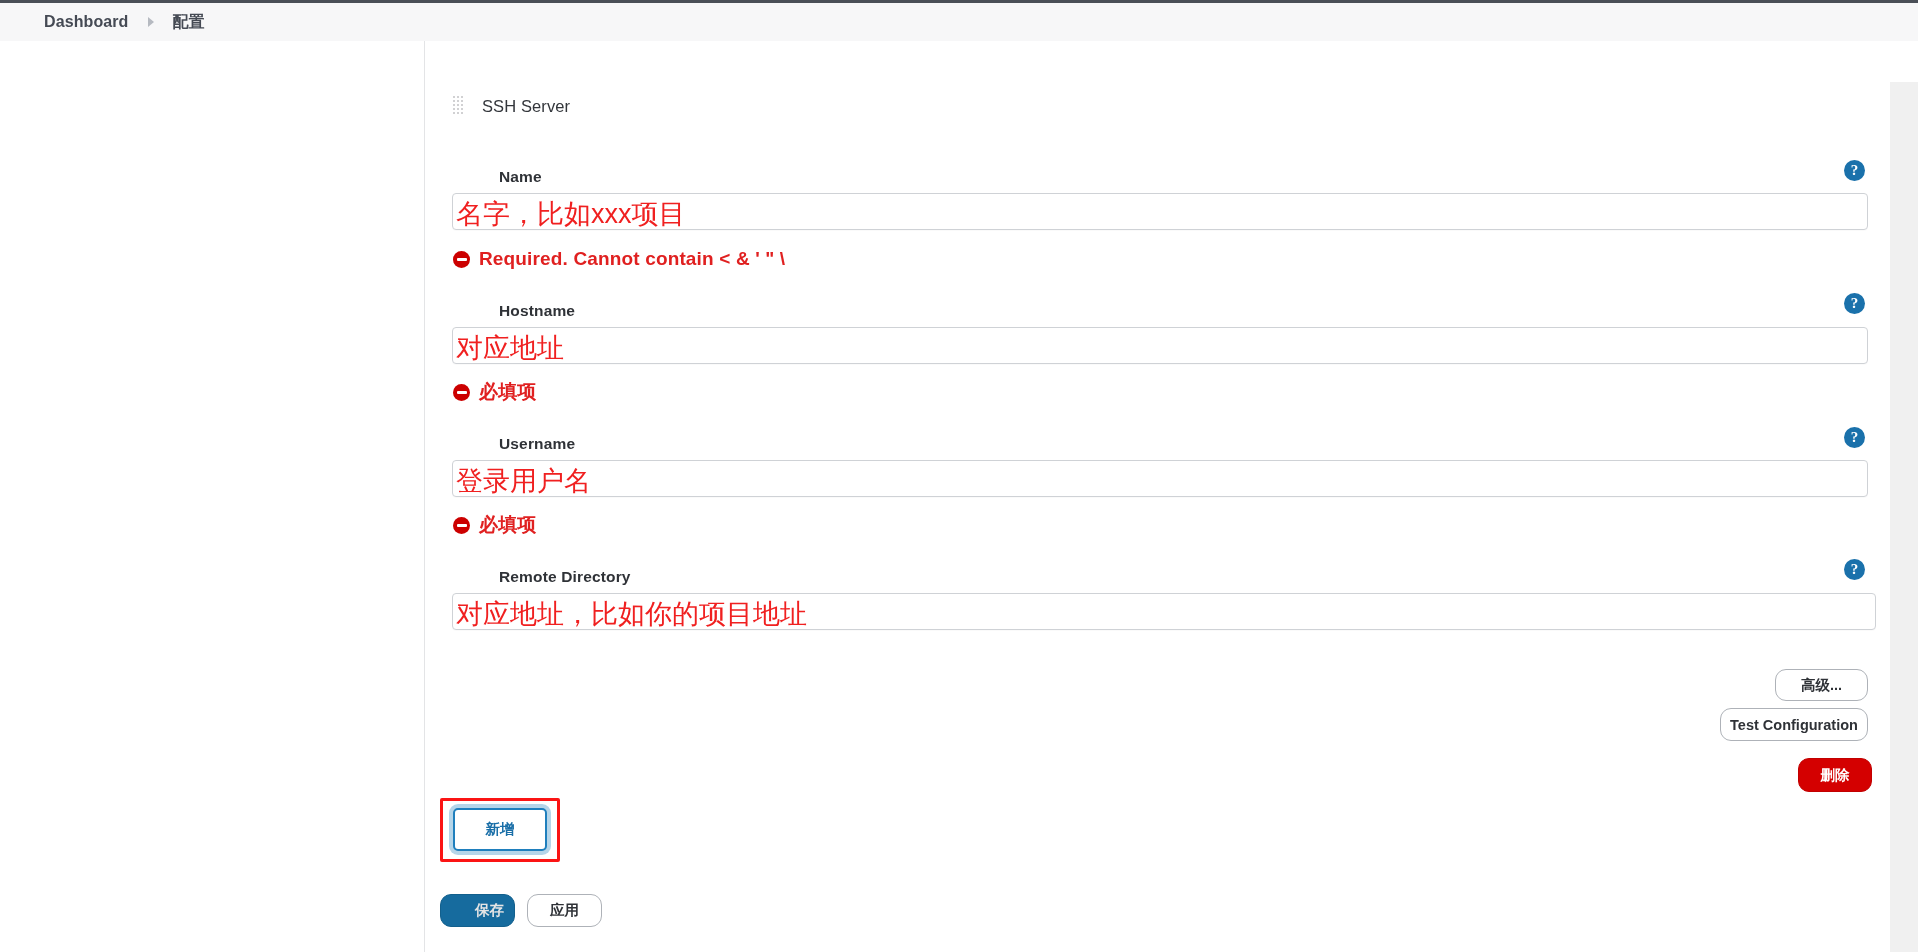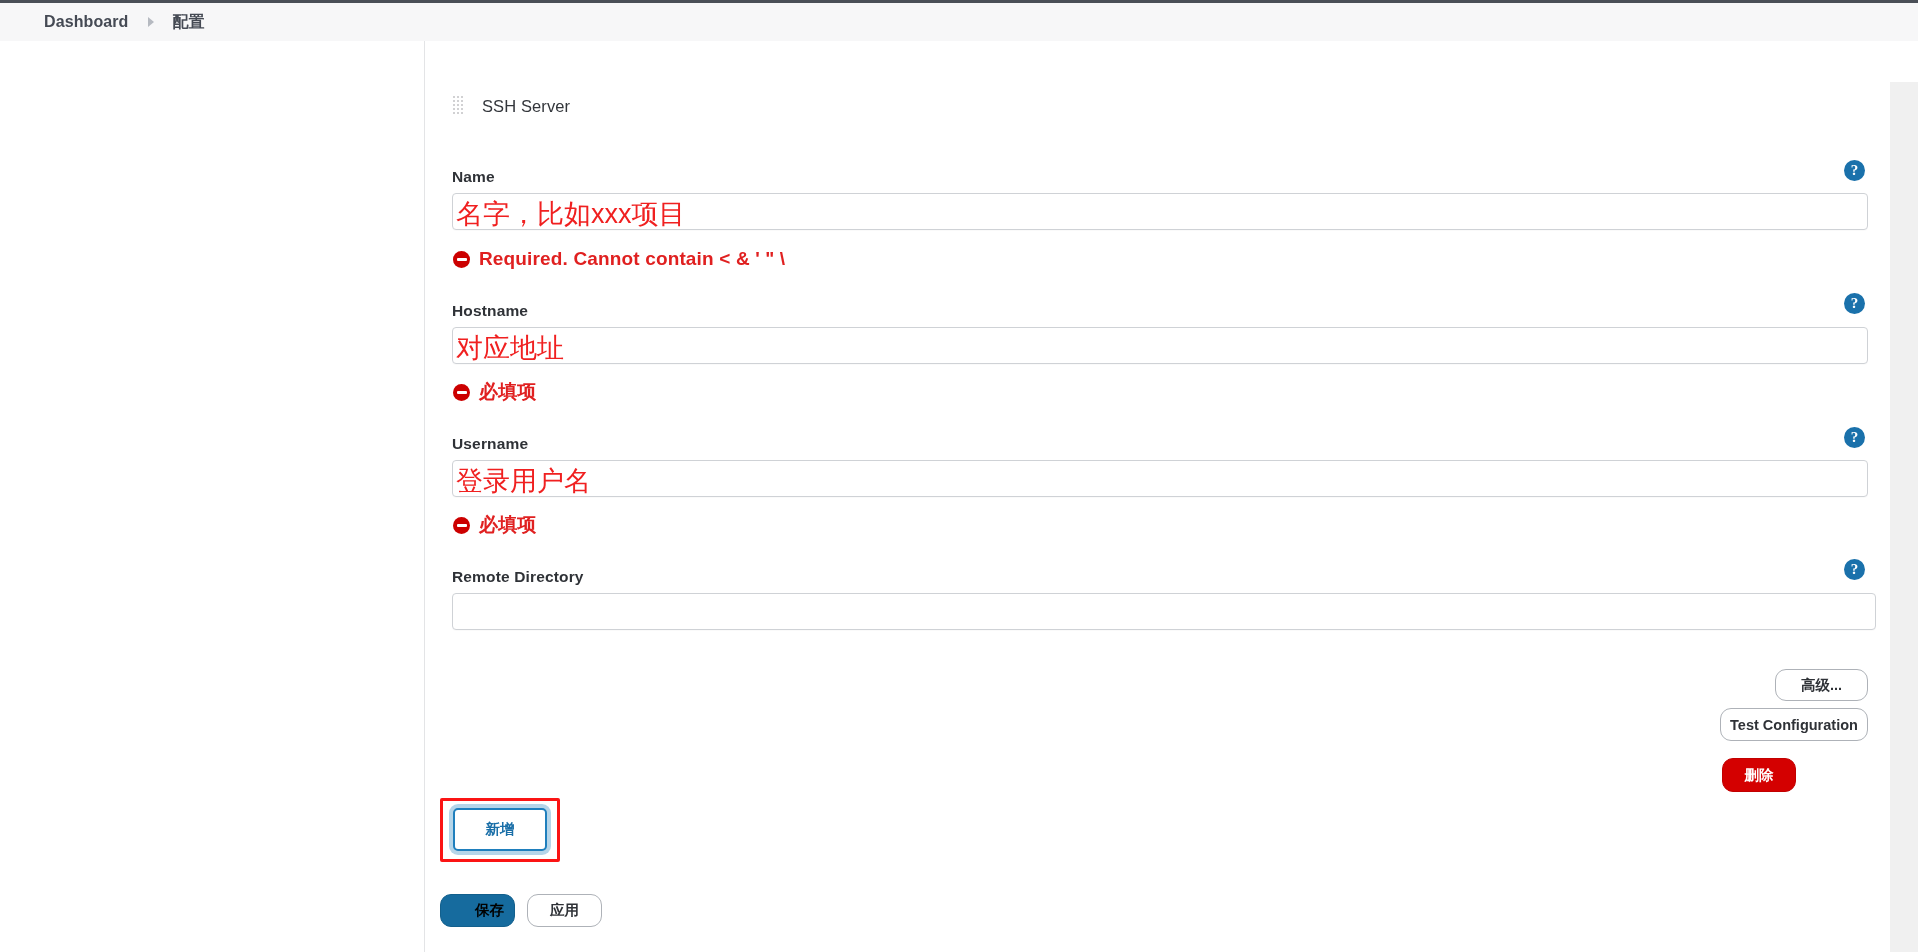--- a/index.html
+++ b/index.html
@@ -96,20 +96,21 @@
     letter-spacing: .1px;
   }
 
   
   .field-label {
     position: absolute;
     font-size: 15.5px;
     font-weight: 700;
     color: #2f3237;
     letter-spacing: .15px;
+    margin-left: 47px;
   }
   .text-input {
     position: absolute;
     height: 37px;
     background: #ffffff;
     border: 1px solid #cfd2d6;
     border-radius: 4px;
     box-shadow: 0 1px 0 rgba(0,0,0,.02);
   }
   .help-icon {
@@ -186,21 +187,21 @@
   }
   .btn-danger {
     background: #d40000;
     border: 1px solid #c20000;
     color: #ffffff;
     font-weight: 700;
   }
   .btn-primary {
     background: #166b9e;
     border: 1px solid #13608d;
-    color: #000000;
+    color: #e5e5e5;
     font-weight: 700;
     padding-left: 24px;
   }
 
   
   #add-new-wrap {
     position: absolute;
     left: 14px; top: 757px;
     width: 120px; height: 68px;
   }
@@ -312,26 +313,27 @@
     <div class="text-input" style="left:26px; top:419px; width:1416px;"></div>
     <div class="annotation-text" style="left:30px; top:427px;">登录用户名</div>
     <div class="error-row" style="left:27px; top:474px;">
       <span class="error-icon"></span>
       <span class="error-text">必填项</span>
     </div>
 
     <div class="field-label" style="left:26px; top:527px;">Remote Directory</div>
     <div class="help-icon" style="left:1418px; top:518px;">?</div>
     <div class="text-input" style="left:26px; top:552px; width:1424px;"></div>
+    <div class="annotation-text" style="left:30px; top:560px;">对应地址，比如你的项目地址</div>
 
     <div class="btn btn-outline" style="left:1349px; top:628px; width:93px; height:32px;">高级...</div>
 
     <div class="btn btn-outline" style="left:1294px; top:667px; width:148px; height:33px;">Test Configuration</div>
 
-    <div class="btn btn-danger" style="left:1296px; top:717px; width:74px; height:34px;">删除</div>
+    <div class="btn btn-danger" style="left:1372px; top:717px; width:74px; height:34px;">删除</div>
 
     <div id="add-new-wrap">
       <div id="add-new-button">新增</div>
       <div id="add-new-annotation-box"></div>
     </div>
 
     <div id="save-button" class="btn btn-primary">保存</div>
     <div id="apply-button" class="btn btn-outline">应用</div>
 
   </div>

